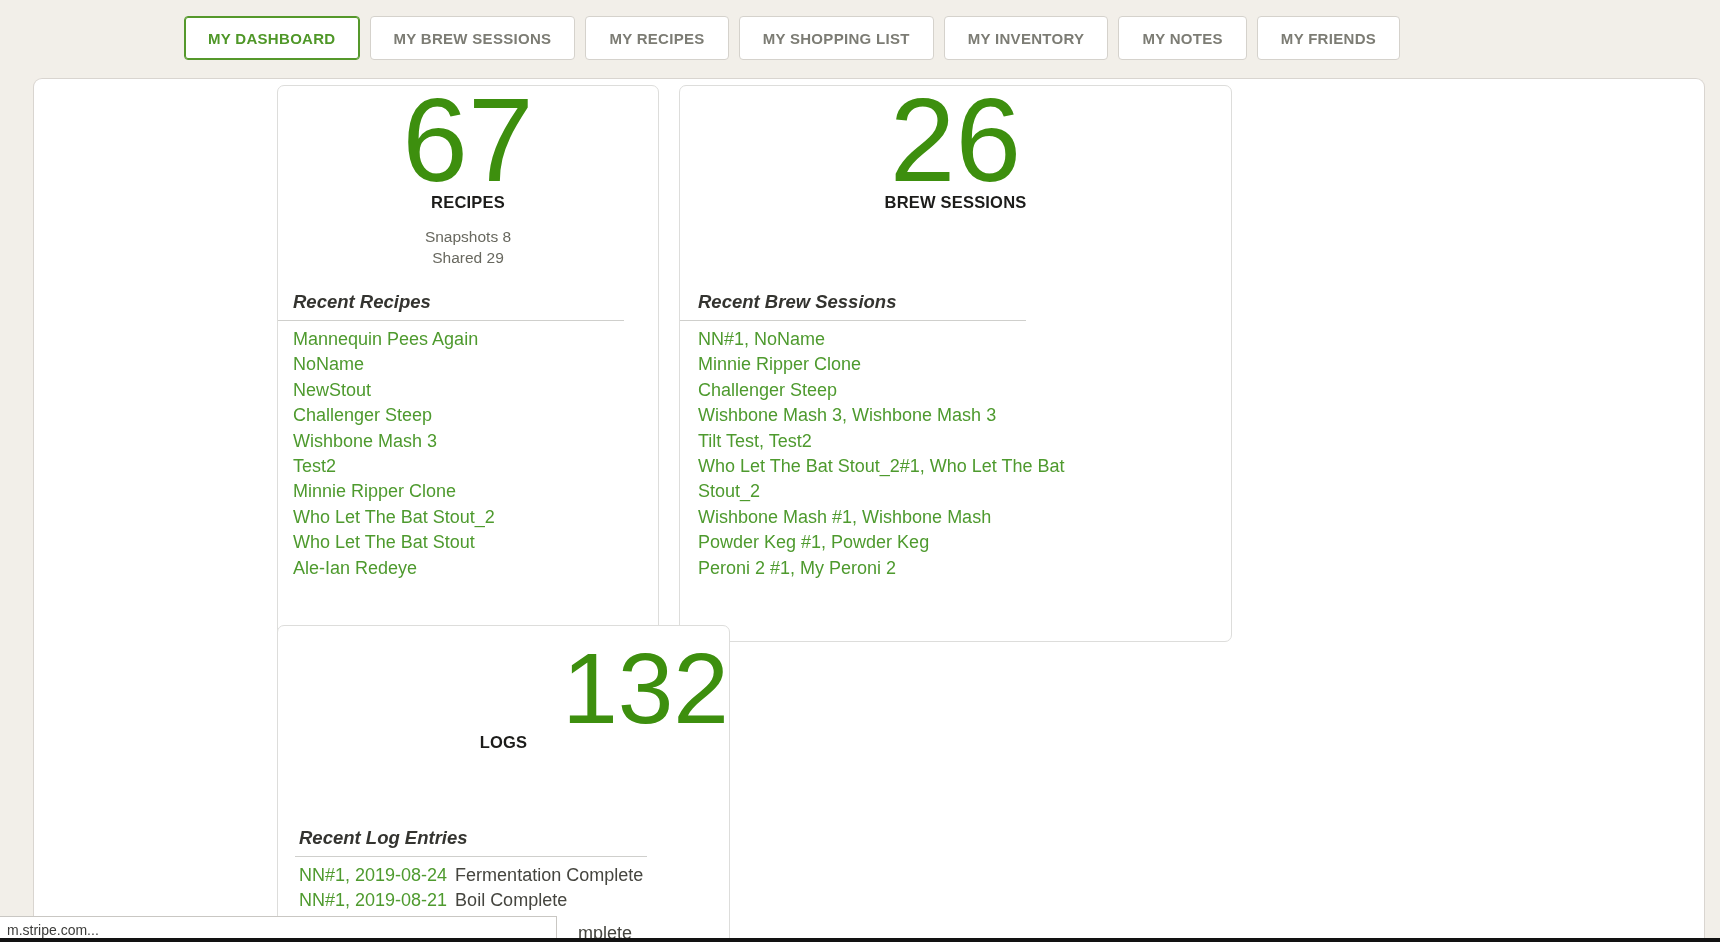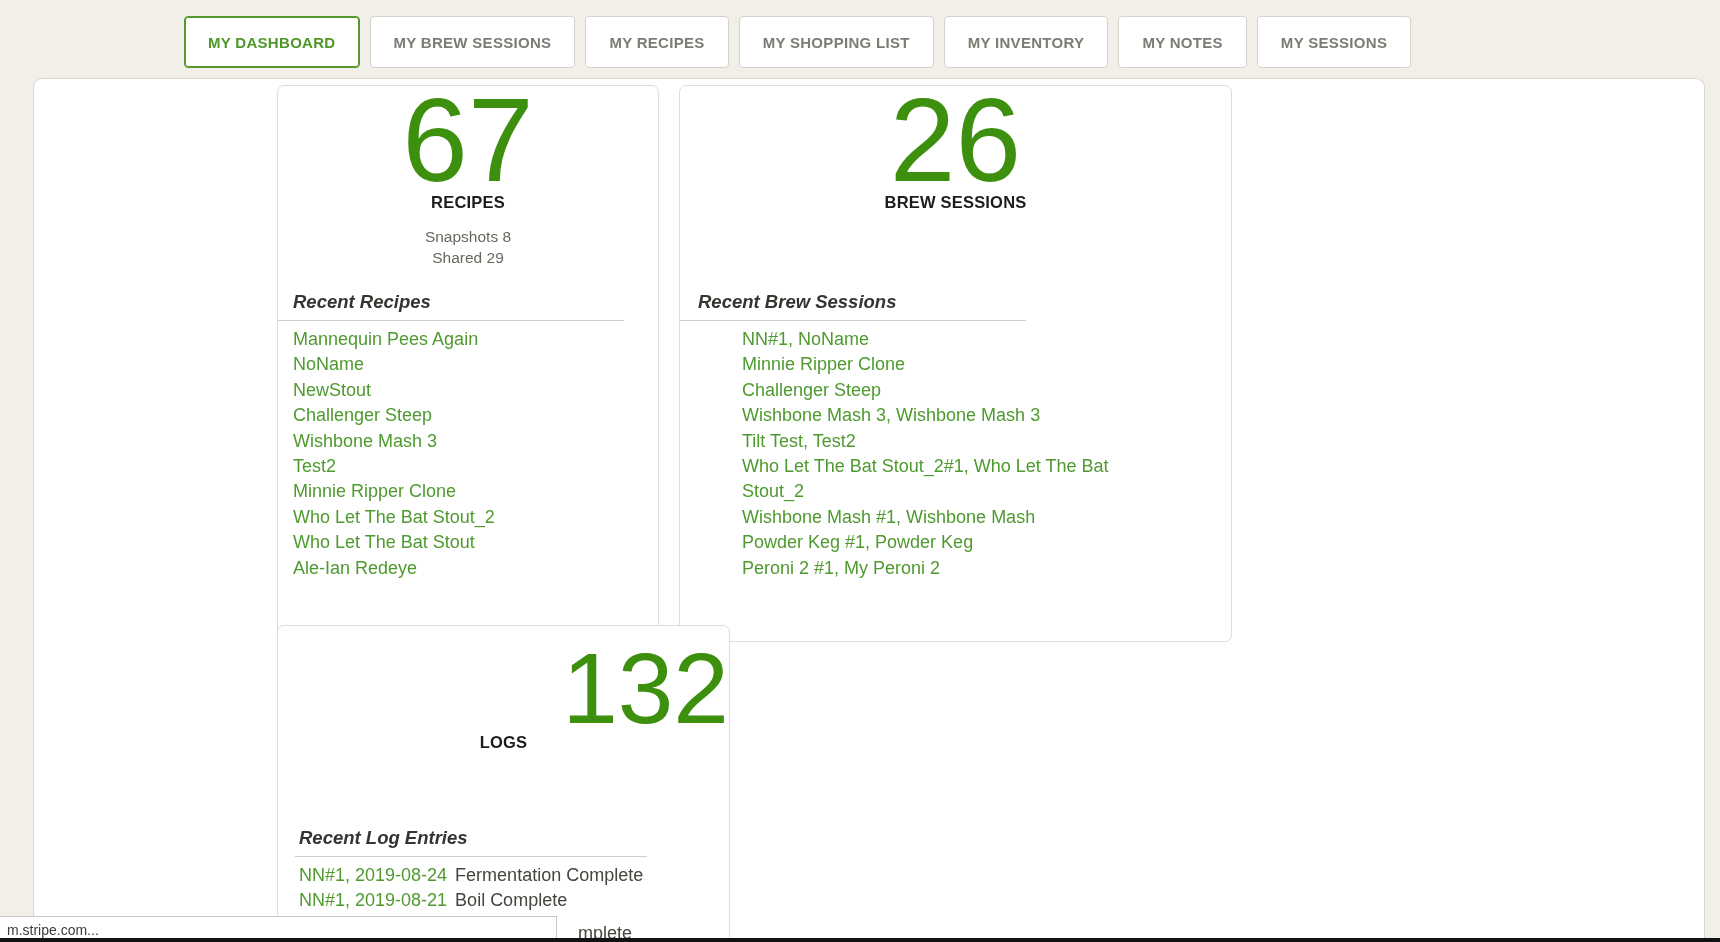--- a/index.html
+++ b/index.html
@@ -10,21 +10,21 @@
   }
   
   .main-panel{
     position:absolute;left:33px;top:78px;width:1672px;height:864px;
     background:#ffffff;border:1px solid #d9d5d0;border-bottom:none;
     border-radius:9px 9px 0 0;box-sizing:border-box;
   }
   
   .tabs{position:absolute;left:184px;top:16px;display:flex;gap:10px;z-index:3;}
   .tab{
-    height:52px;display:flex;align-items:center;padding:0 23px;
+    height:44px;display:flex;align-items:center;padding:0 23px;
     background:#ffffff;border:1px solid #d5d2cc;border-radius:4px;
     color:#7c7c74;font-size:15px;font-weight:bold;letter-spacing:.3px;
     white-space:nowrap;cursor:pointer;box-sizing:border-box;
   }
   .tab.active{color:#4f9728;border-color:#55982b;box-shadow:inset 0 0 0 1px #55982b;}
   
   .card{
     position:absolute;background:#fff;border:1px solid #dddddb;border-radius:7px;
     box-sizing:border-box;
   }
@@ -46,21 +46,21 @@
   }
   .recent{position:absolute;top:205px;left:15px;right:12px;}
   .card-brew .recent{left:18px;}
   .card-logs .recent{top:201px;left:21px;}
   .recent h3{margin:0;font-size:18.5px;font-style:italic;font-weight:bold;color:#343430;}
   .rule{border-top:1px solid #cfcfcc;width:346px;margin:7px 0 6px -15px;}
   .card-brew .rule{margin-left:-18px;}
   .card-logs .rule{margin-left:-4px;width:352px;}
   .recent ul{list-style:none;margin:2px 0 0;padding:0;font-size:18px;line-height:25.4px;color:#4e9a2e;}
   .recent li{cursor:pointer;}
-  .card-brew li{max-width:400px;margin-left:44px;}
+  .card-brew li{max-width:400px;}
   .log-link{color:#4e9a2e;margin-right:8px;}
   .log-text{color:#45453f;cursor:default;}
   li.partial{padding-left:271px;margin-top:7px;cursor:default;}
   
   .status-tip{
     position:absolute;left:0;top:916px;width:557px;height:26px;background:#ffffff;
     border-top:1px solid #c9c7c3;border-right:1px solid #c9c7c3;z-index:5;
     display:flex;align-items:center;padding-left:7px;box-sizing:border-box;
     font-size:14px;color:#3c3c3a;
   }
@@ -70,21 +70,21 @@
 </head>
 <body>
 
 <nav class="tabs">
     <div class="tab active">MY DASHBOARD</div>
     <div class="tab">MY BREW SESSIONS</div>
     <div class="tab">MY RECIPES</div>
     <div class="tab">MY SHOPPING LIST</div>
     <div class="tab">MY INVENTORY</div>
     <div class="tab">MY NOTES</div>
-    <div class="tab">MY SESSIONS</div>
+    <div class="tab">MY FRIENDS</div>
   </nav>
 
 <div class="main-panel"></div>
 
 <section class="card card-recipes">
   <div class="big-num">67</div>
   <div class="card-label">RECIPES</div>
   <div class="sub-stats">
     <div>Snapshots 8</div>
     <div>Shared 29</div>

